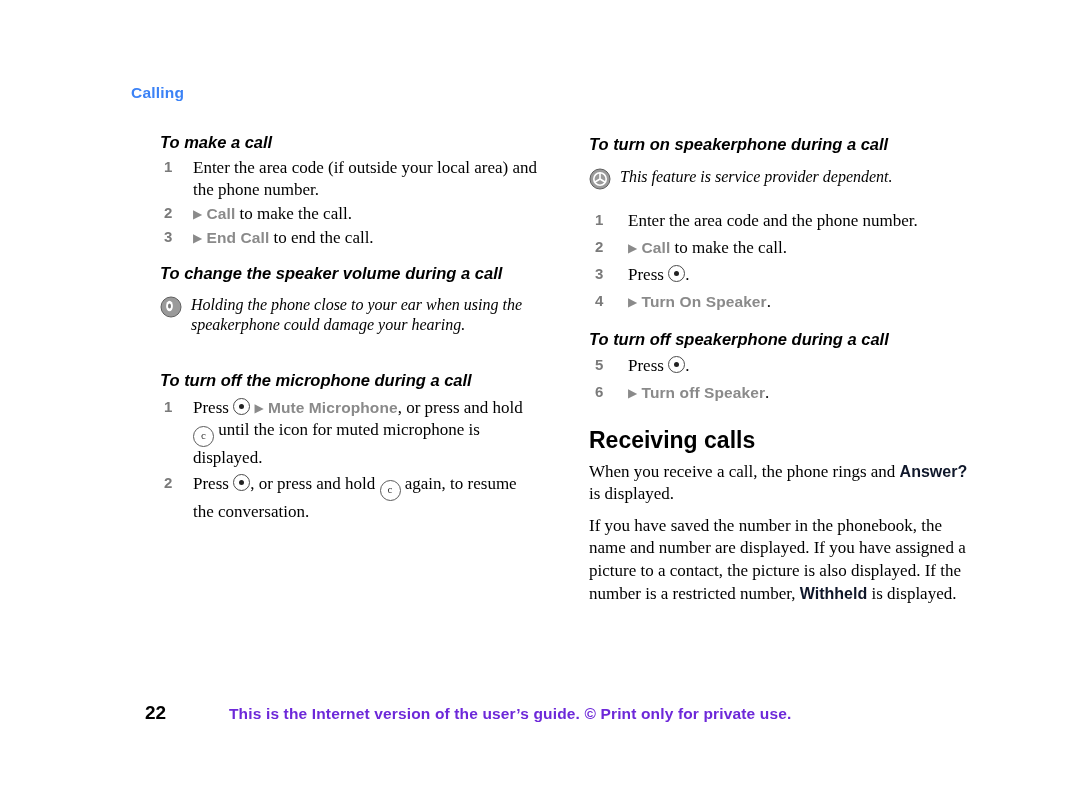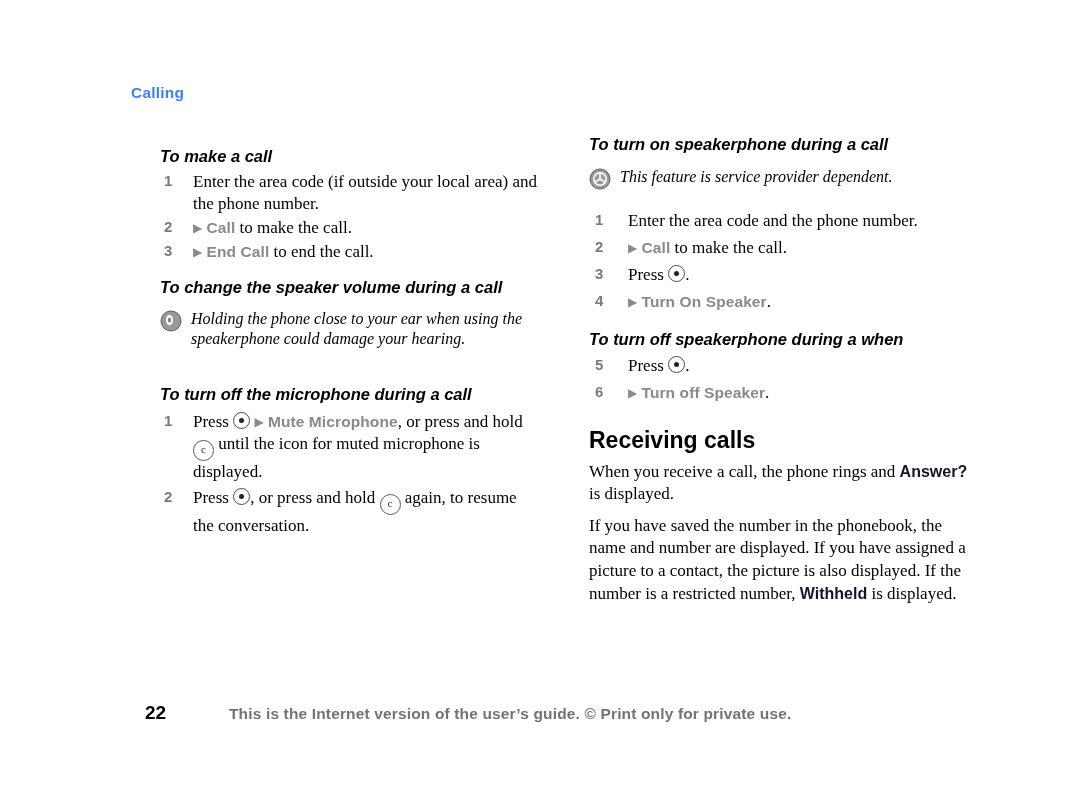--- a/index.html
+++ b/index.html
@@ -28,21 +28,21 @@
     font-family: "Liberation Sans", sans-serif;
     font-weight: bold;
     font-size: 15.5px;
     color: #3b82f6;
     letter-spacing: 0.2px;
   }
   .col {
     position: absolute;
     width: 380px;
   }
-  .col-left { left: 160px; top: 146px; }
+  .col-left { left: 160px; top: 132px; }
   .col-right { left: 589px; top: 134px; }
 
   h3.sect {
     font-family: "Liberation Sans", sans-serif;
     font-style: italic;
     font-weight: bold;
     font-size: 16.5px;
     margin: 0 0 4px 0;
     line-height: 1.28;
     color: #000;
@@ -165,21 +165,21 @@
     font-weight: bold;
     font-size: 19px;
     color: #000;
     display: inline-block;
     width: 84px;
     margin-left: 14px;
   }
   .footer .ftext {
     font-weight: bold;
     font-size: 15.5px;
-    color: #737373;
+    color: #6d28d9;
     letter-spacing: 0.15px;
   }
 </style>
 </head>
 <body>
 
 <div class="page">
 
   <div class="chapter">Calling</div>
 
@@ -263,21 +263,21 @@
         <span class="num">3</span>
         <span>Press </span><span class="keyround"></span><span>.</span>
       </li>
       <li style="margin-top:5px;">
         <span class="num">4</span>
         <span class="arrow">▶</span>
         <span class="menu">Turn On Speaker</span><span>.</span>
       </li>
     </ol>
 
-    <h3 class="sect" style="margin-top:16px;">To turn off speakerphone during a when</h3>
+    <h3 class="sect" style="margin-top:16px;">To turn off speakerphone during a call</h3>
     <ol class="steps wide" style="margin-top:5px;">
       <li>
         <span class="num">5</span>
         <span>Press </span><span class="keyround"></span><span>.</span>
       </li>
       <li style="margin-top:5px;">
         <span class="num">6</span>
         <span class="arrow">▶</span>
         <span class="menu">Turn off Speaker</span><span>.</span>
       </li>

